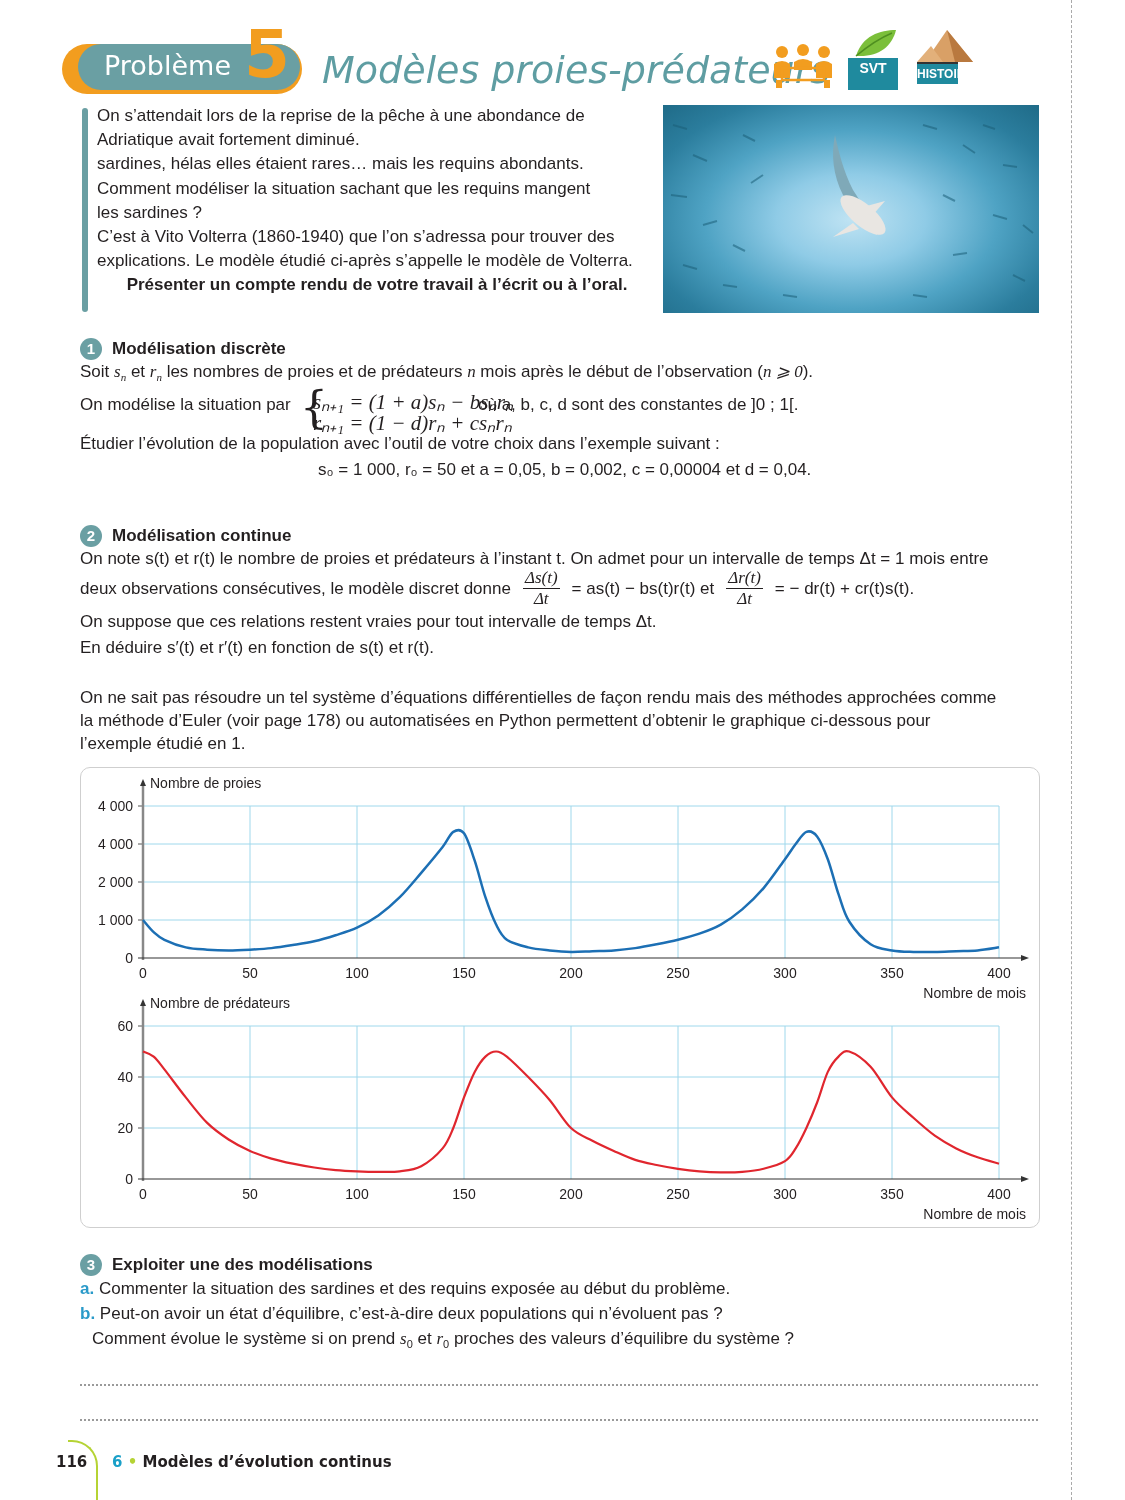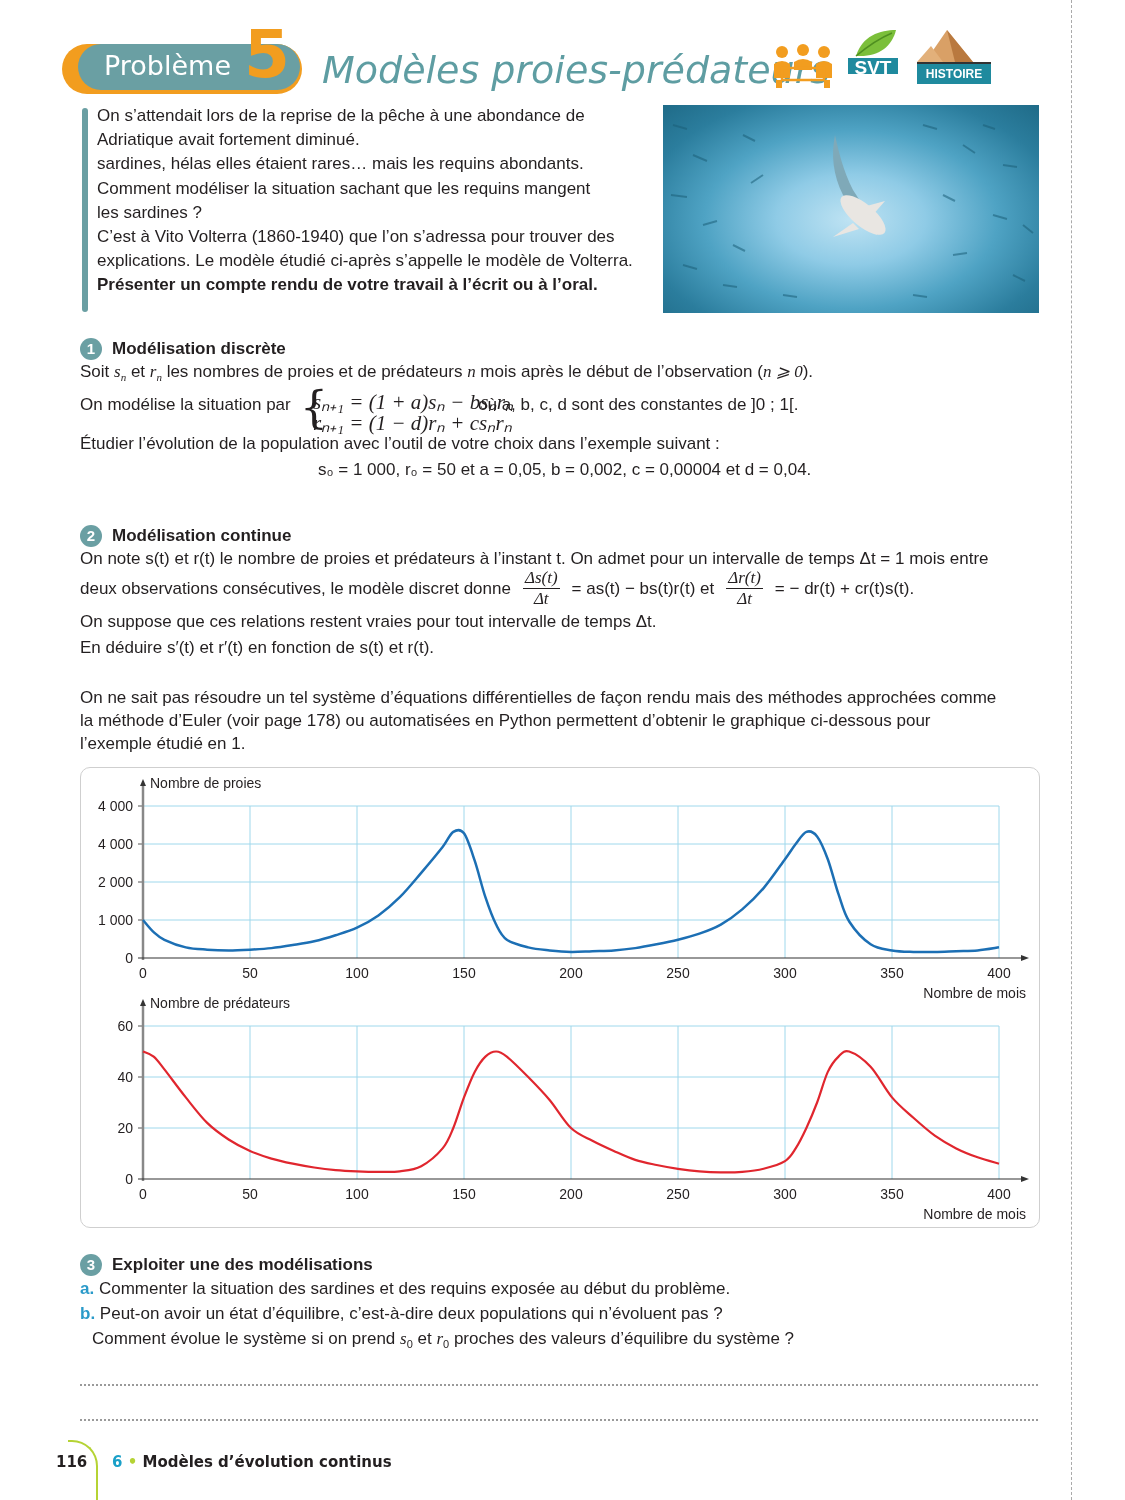--- a/index.html
+++ b/index.html
@@ -6,27 +6,27 @@
   body{width:1125px;height:1500px;position:relative;overflow:hidden;
        font-family:"Liberation Sans Narrow","Liberation Sans",sans-serif;color:#231f20;}
   .abs{position:absolute;}
   .cut-line{position:absolute;left:1071px;top:0;height:1500px;border-left:1px dashed #aaa;}
   
   .pill-back{position:absolute;left:62px;top:44px;width:240px;height:50px;border-radius:25px;background:#f29d1f;}
   .pill{position:absolute;left:78px;top:44px;width:222px;height:46px;border-radius:23px;background:#6a9fa3;}
   .pill-label{position:absolute;left:104px;top:50px;font-family:"DejaVu Sans",sans-serif;font-size:27px;color:#fff;letter-spacing:0px;}
   .pill-num{position:absolute;left:244px;top:22px;font-family:"DejaVu Sans",sans-serif;font-size:66px;font-weight:bold;color:#f29d1f;line-height:66px;}
   .page-title{position:absolute;left:322px;top:48px;font-family:"DejaVu Sans",sans-serif;font-size:38px;color:#5e9da2;font-style:italic;}
-  .svt-badge{position:absolute;left:848px;top:58px;width:50px;height:16px;background:#1f8a9e;color:#fff;font-family:"Liberation Sans",sans-serif;font-weight:bold;font-size:19px;text-align:center;line-height:20px;}
-  .hist-badge{position:absolute;left:917px;top:62px;width:74px;height:20px;background:#1f8a9e;color:#fff;font-family:"Liberation Sans",sans-serif;font-weight:bold;font-size:12px;text-align:center;line-height:20px;border-top:2px solid #333;}
+  .svt-badge{position:absolute;left:848px;top:58px;width:50px;height:32px;background:#1f8a9e;color:#fff;font-family:"Liberation Sans",sans-serif;font-weight:bold;font-size:14px;text-align:center;line-height:20px;}
+  .hist-badge{position:absolute;left:917px;top:62px;width:41px;height:20px;background:#1f8a9e;color:#fff;font-family:"Liberation Sans",sans-serif;font-weight:bold;font-size:12px;text-align:center;line-height:20px;border-top:2px solid #333;}
   
   .intro-bar{position:absolute;left:82px;top:108px;width:6px;height:204px;background:#6a9fa3;border-radius:3px;}
   .intro{position:absolute;left:97px;top:104px;width:560px;font-size:17px;line-height:24.2px;}
   .intro p{margin:0;}
-  .intro .bold{font-weight:bold;}
+  .intro .bold{font-weight:bold;text-align:center;}
   .photo{position:absolute;left:663px;top:105px;width:376px;height:208px;overflow:hidden;
          background:radial-gradient(ellipse at 50% 55%,#bfe3f3 0%,#8fcbe6 28%,#4fa3c4 55%,#2b7d9d 80%,#1f6b88 100%);}
   
   .sec-num{position:absolute;width:22px;height:22px;border-radius:50%;background:#6a9fa3;color:#fff;font-weight:bold;font-size:15px;text-align:center;line-height:22px;font-family:"Liberation Sans",sans-serif;}
   .sec-title{position:absolute;font-weight:bold;font-size:17px;}
   .txt{position:absolute;font-size:17px;line-height:24px;white-space:nowrap;}
   .it{font-family:"Liberation Serif",serif;font-style:italic;}
   sub{font-size:11px;}
   .frac{display:inline-block;vertical-align:middle;text-align:center;font-family:"Liberation Serif",serif;font-style:italic;font-size:17px;line-height:20px;margin:0 12px;}
   .frac .num{display:block;border-bottom:1px solid #231f20;padding:0 2px;}

